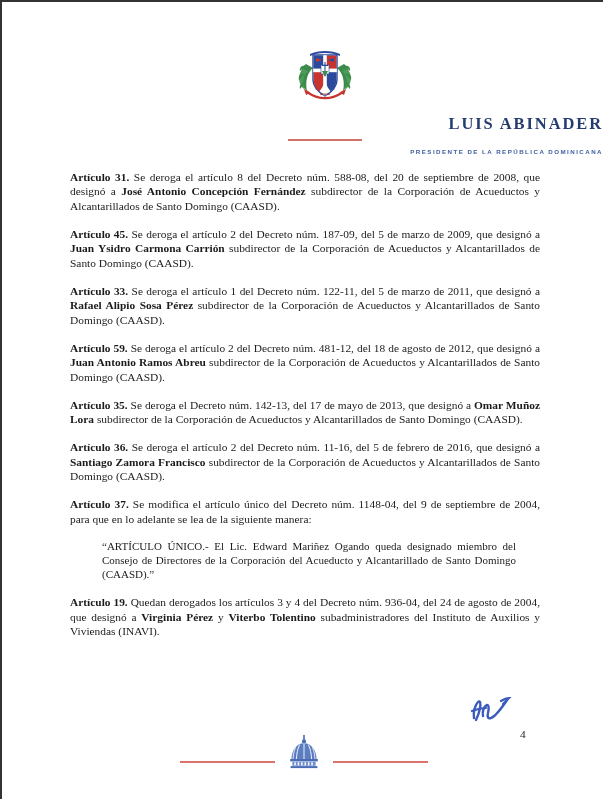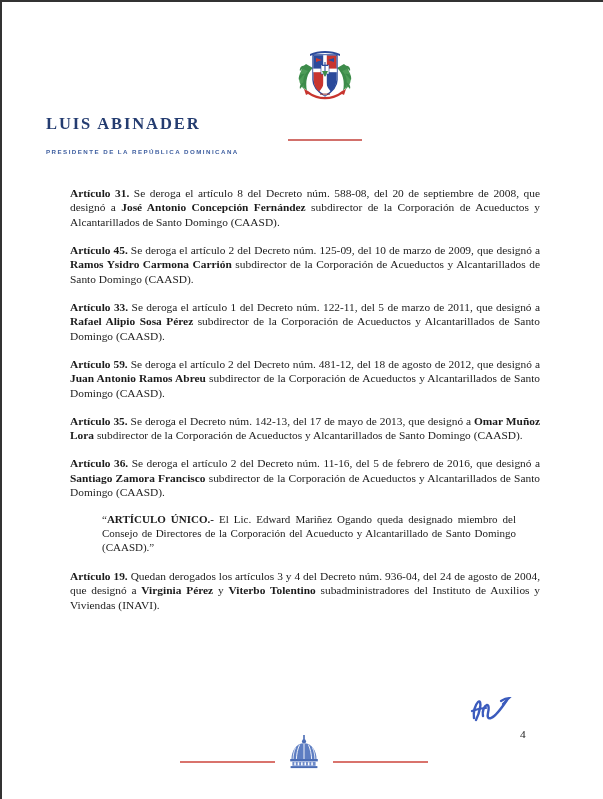--- a/index.html
+++ b/index.html
@@ -17,21 +17,21 @@
     background: #ffffff;
     box-sizing: border-box;
     border-top: 2px solid #333333;
     border-left: 2px solid #333333;
     overflow: hidden;
   }
 
   
   .letterhead {
     padding-top: 44px;
-    text-align: left;
+    text-align: right;
     margin-left: 44px;
   }
   .coat-of-arms {
     display: block;
     margin: 0 auto;
   }
   .brand-name {
     margin-top: 10px;
     font-family: "Liberation Serif", "DejaVu Serif", serif;
     font-size: 16.5px;
@@ -51,21 +51,21 @@
     font-size: 6.2px;
     font-weight: bold;
     letter-spacing: 1.45px;
     color: #3f5fa0;
   }
 
   
   .doc-body {
     position: absolute;
     left: 68px;
-    top: 184px;
+    top: 168px;
     width: 470px;
   }
   .article {
     font-size: 11.4px;
     line-height: 1.27;
     text-align: justify;
     color: #1b1b1b;
     margin: 0 0 13.5px 0;
     text-indent: 0;
   }
@@ -78,21 +78,21 @@
   .quote-block {
     margin: 0 0 13.5px 0;
     padding-left: 32px;
     padding-right: 24px;
     font-size: 11px;
     line-height: 1.27;
     text-align: justify;
     color: #1b1b1b;
   }
   .quote-block .quote-lead {
-    font-weight: bold;
+    font-weight: normal;
     margin-top: 8px;
   }
 
   
   .signature-mark {
     position: absolute;
     left: 466px;
     top: 690px;
     width: 48px;
     height: 34px;
@@ -175,39 +175,42 @@
     <div class="brand-sub">PRESIDENTE DE LA REPÚBLICA DOMINICANA</div>
   </div>
 
   <div class="doc-body">
 
     <p class="article">
       <span class="lead">Artículo 31.</span><span> Se deroga el artículo 8 del Decreto núm. 588-08, del 20 de septiembre de 2008, que designó a </span><span class="person">José Antonio Concepción Fernández</span><span> subdirector de la Corporación de Acueductos y Alcantarillados de Santo Domingo (CAASD).</span>
     </p>
 
     <p class="article">
-      <span class="lead">Artículo 45.</span><span> Se deroga el artículo 2 del Decreto núm. 125-09, del 10 de marzo de 2009, que designó a </span><span class="person">Ramos Ysidro Carmona Carrión</span><span> subdirector de la Corporación de Acueductos y Alcantarillados de Santo Domingo (CAASD).</span>
+      <span class="lead">Artículo 45.</span><span> Se deroga el artículo 2 del Decreto núm. 187-09, del 5 de marzo de 2009, que designó a </span><span class="person">Juan Ysidro Carmona Carrión</span><span> subdirector de la Corporación de Acueductos y Alcantarillados de Santo Domingo (CAASD).</span>
     </p>
 
     <p class="article">
       <span class="lead">Artículo 33.</span><span> Se deroga el artículo 1 del Decreto núm. 122-11, del 5 de marzo de 2011, que designó a </span><span class="person">Rafael Alipio Sosa Pérez</span><span> subdirector de la Corporación de Acueductos y Alcantarillados de Santo Domingo (CAASD).</span>
     </p>
 
     <p class="article">
       <span class="lead">Artículo 59.</span><span> Se deroga el artículo 2 del Decreto núm. 481-12, del 18 de agosto de 2012, que designó a </span><span class="person">Juan Antonio Ramos Abreu</span><span> subdirector de la Corporación de Acueductos y Alcantarillados de Santo Domingo (CAASD).</span>
     </p>
 
     <p class="article">
       <span class="lead">Artículo 35.</span><span> Se deroga el Decreto núm. 142-13, del 17 de mayo de 2013, que designó a </span><span class="person">Omar Muñoz Lora</span><span> subdirector de la Corporación de Acueductos y Alcantarillados de Santo Domingo (CAASD).</span>
     </p>
 
     <p class="article">
       <span class="lead">Artículo 36.</span><span> Se deroga el artículo 2 del Decreto núm. 11-16, del 5 de febrero de 2016, que designó a </span><span class="person">Santiago Zamora Francisco</span><span> subdirector de la Corporación de Acueductos y Alcantarillados de Santo Domingo (CAASD).</span>
     </p>
 
+    <p class="article">
+      <span class="lead">Artículo 37.</span><span> Se modifica el artículo único del Decreto núm. 1148-04, del 9 de septiembre de 2004, para que en lo adelante se lea de la siguiente manera:</span>
+    </p>
 
     <p class="quote-block">
       <span>“</span><span class="quote-lead">ARTÍCULO ÚNICO.-</span><span> El Lic. Edward Mariñez Ogando queda designado miembro del Consejo de Directores de la Corporación del Acueducto y Alcantarillado de Santo Domingo (CAASD).”</span>
     </p>
 
     <p class="article">
       <span class="lead">Artículo 19.</span><span> Quedan derogados los artículos 3 y 4 del Decreto núm. 936-04, del 24 de agosto de 2004, que designó a </span><span class="person">Virginia Pérez</span><span> y </span><span class="person">Viterbo Tolentino</span><span> subadministradores del Instituto de Auxilios y Viviendas (INAVI).</span>
     </p>
 
   </div>

